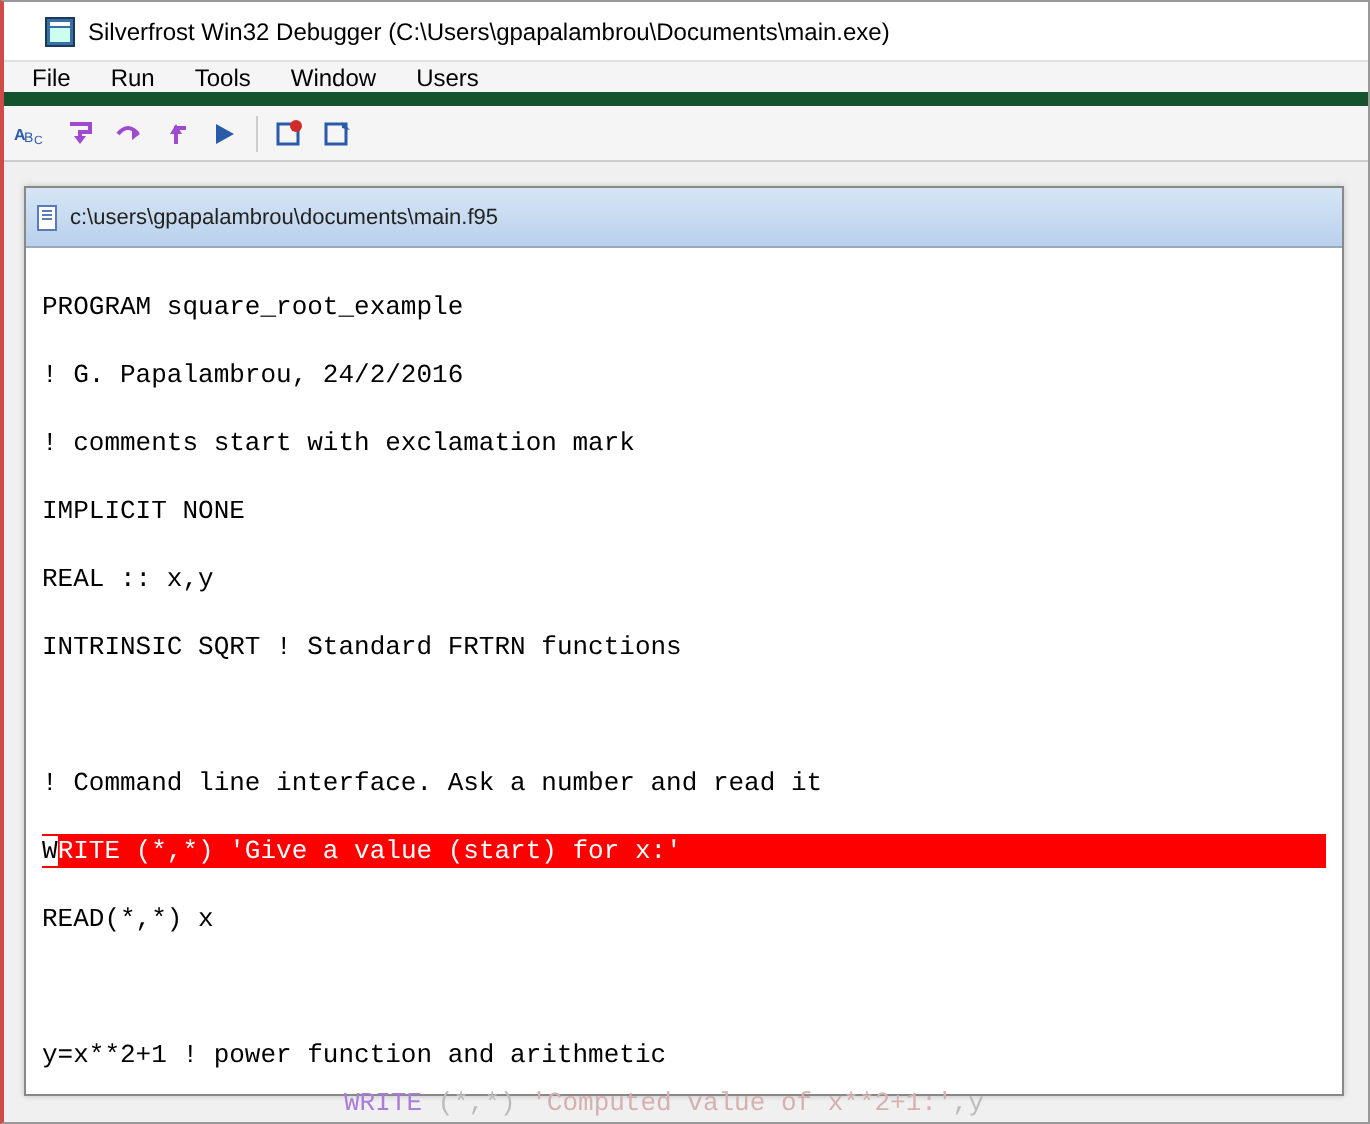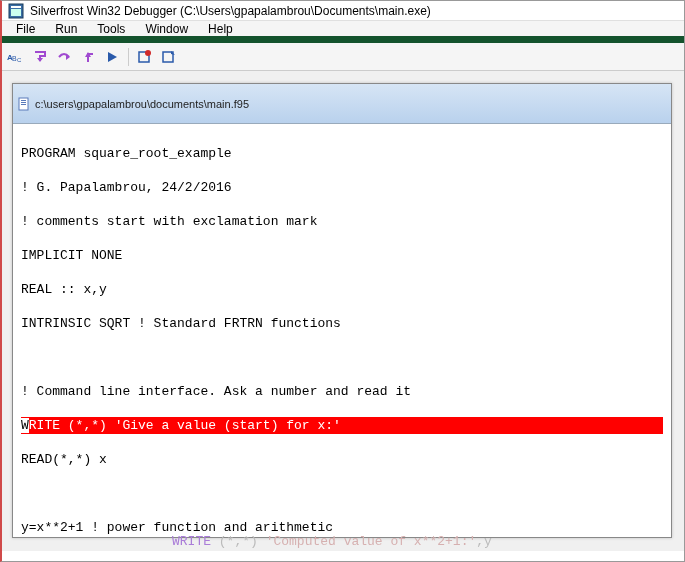--- a/index.html
+++ b/index.html
@@ -7,25 +7,25 @@
       font-family: 'Segoe UI', Tahoma, sans-serif;
       font-size: 12px;
       background: #fff;
       width: 685px;
       height: 562px;
       overflow: hidden;
       border: 1px solid #999;
       border-left: 2px solid #d04a4a;
     }
     .titlebar {
-      height: 20px;
-      background: #fff;
-      display: flex;
-      align-items: center;
-      padding: 0 6px;
+      height: 30px;
+      background: #fff;
+      display: flex;
+      align-items: center;
+      padding: 0 20px;
       border-bottom: 1px solid #e0e0e0;
     }
     .titlebar .app-icon {
       width: 16px; height: 16px;
       margin-right: 6px;
       display: flex; align-items: center; justify-content: center;
     }
     .titlebar .title-text {
       font-size: 12px;
       color: #000;
@@ -67,21 +67,21 @@
     .code-window {
       width: 660px;
       height: 455px;
       background: #fff;
       border: 1px solid #888;
       box-shadow: 0 0 3px rgba(0,0,0,0.2);
       display: flex;
       flex-direction: column;
     }
     .code-titlebar {
-      height: 40px;
+      height: 30px;
       background: linear-gradient(to bottom, #d6e5f5, #b9d1ed);
       display: flex;
       align-items: center;
       padding: 0 4px;
       border-bottom: 1px solid #9ab;
     }
     .code-titlebar .doc-icon {
       width: 14px; height: 14px; margin-right: 4px;
     }
     .code-titlebar .doc-title {
@@ -131,21 +131,21 @@
       </svg>
   </span>
   <span class="title-text">Silverfrost Win32 Debugger (C:\Users\gpapalambrou\Documents\main.exe)</span>
 </div>
 
 <div class="menubar">
   <div class="menu-item">File</div>
   <div class="menu-item">Run</div>
   <div class="menu-item">Tools</div>
   <div class="menu-item">Window</div>
-  <div class="menu-item">Help</div>
+  <div class="menu-item">Users</div>
 </div>
 
 <div class="toolbar">
   <div class="tb-btn">
     <svg width="18" height="14" viewBox="0 0 18 14">
         <text x="0" y="10" font-size="8" font-family="Arial" fill="#2a5aaa" font-weight="bold">A</text>
         <text x="5" y="11" font-size="7" fill="#2a5aaa">B</text>
         <text x="10" y="12" font-size="6" fill="#2a5aaa">C</text>
       </svg>
   </div>

